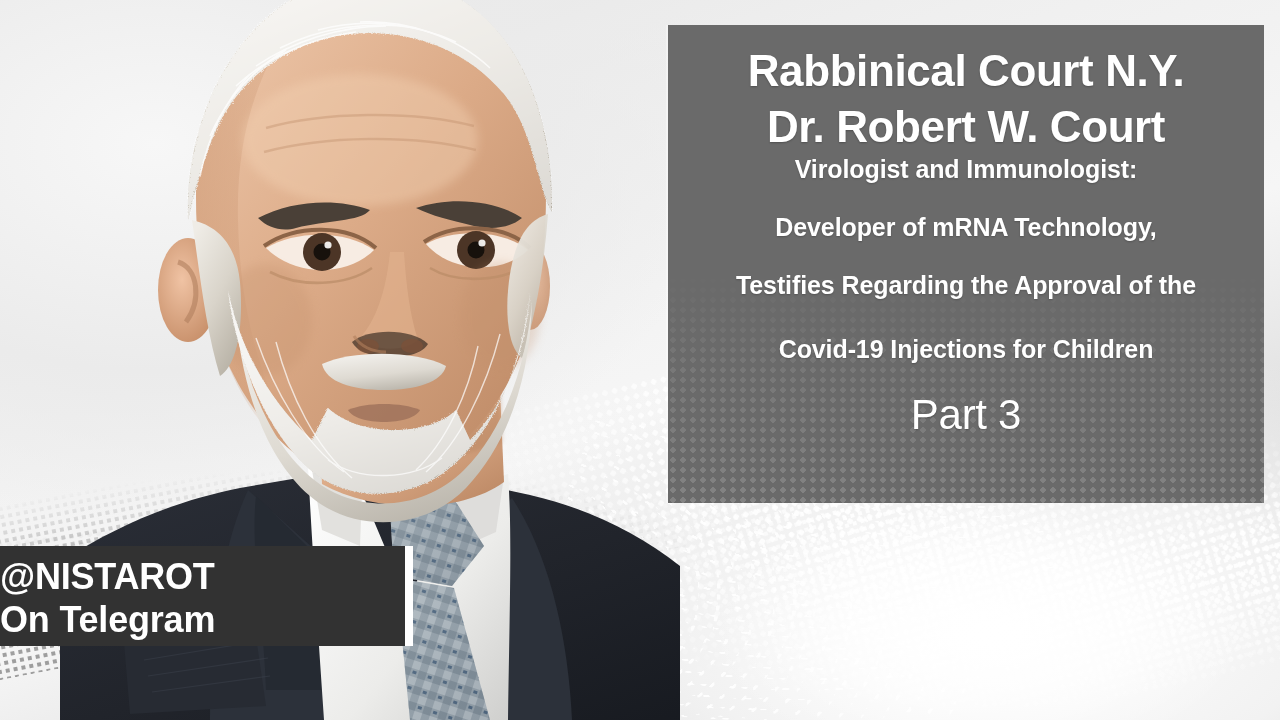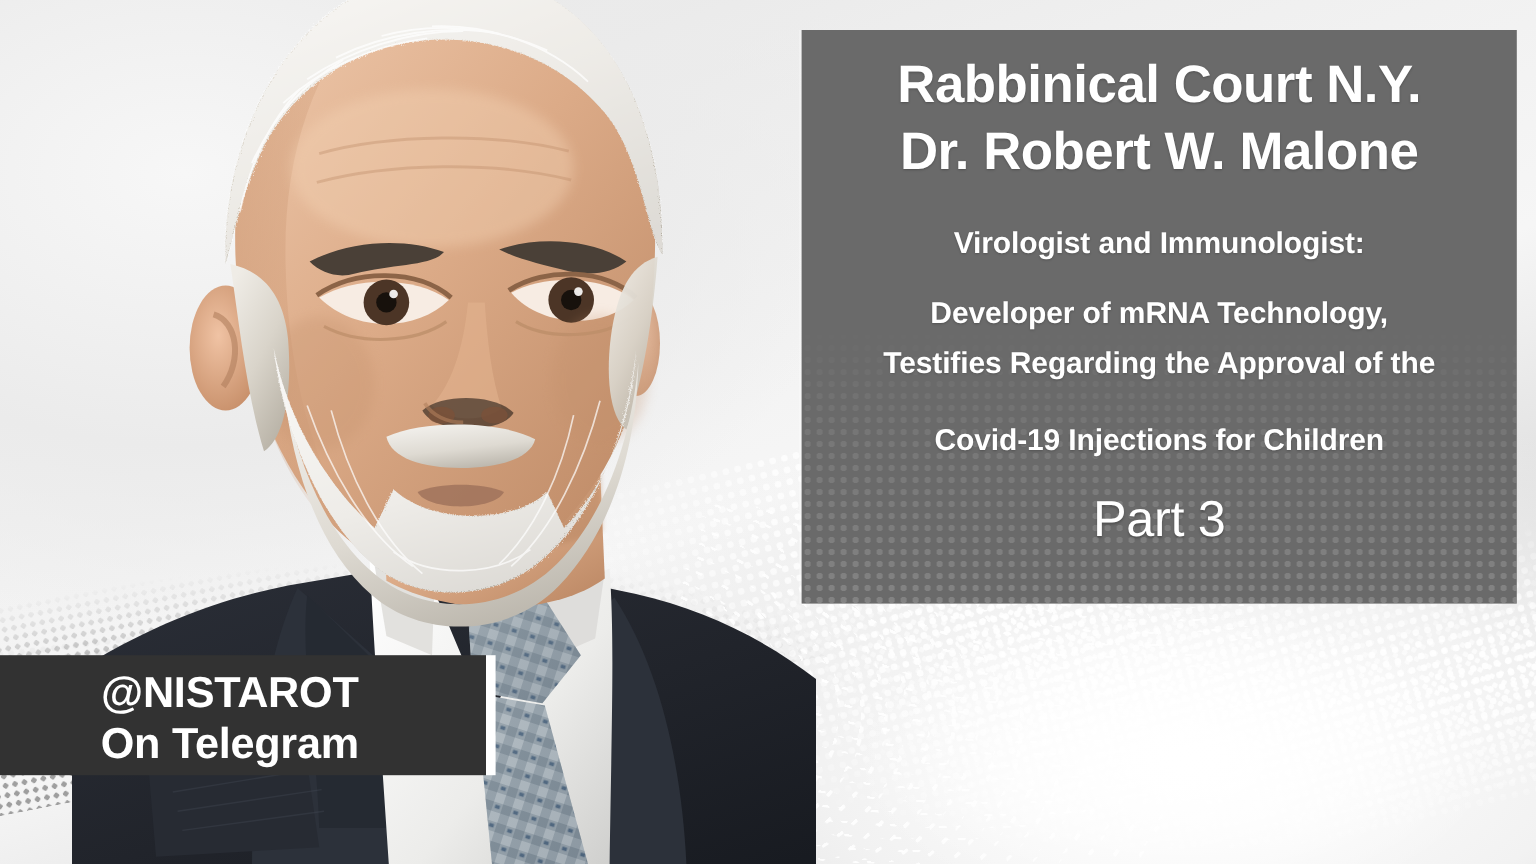--- a/index.html
+++ b/index.html
@@ -156,43 +156,43 @@
   }
   .headline.l1 { margin-top: 0; }
   .subline {
     font-size: 25px;
     font-weight: 700;
     line-height: 1.12;
     letter-spacing: -0.1px;
     text-shadow: 0 1px 2px rgba(0,0,0,.22);
     white-space: nowrap;
   }
-  .subline.s1 { margin-top: 34px; }
+  .subline.s1 { }
   .subline.s2 { margin-top: 30px; text-align: center; }
-  .subline.s3 { margin-top: 14px; }
+  .subline.s3 { margin-top: 30px; }
   .subline.s4 { margin-top: 36px; }
   .partline {
     font-size: 42px;
     font-weight: 400;
     letter-spacing: -0.3px;
     margin-top: 28px;
     text-shadow: 0 1px 2px rgba(0,0,0,.25);
   }
 
   
   #telegram-badge {
     position: absolute;
     left: 0;
     top: 546px;
     width: 405px;
     height: 100px;
     background: #323232;
     box-sizing: border-box;
     padding: 9px 22px 0 0;
-    text-align: center;
+    text-align: left;
     color: #ffffff;
   }
   #telegram-badge .bl {
     font-size: 36px;
     font-weight: 700;
     line-height: 1.2;
     letter-spacing: -0.2px;
   }
   #badge-accent {
     position: absolute;
@@ -391,21 +391,21 @@
         <path d="M418 356 C408 404 386 452 356 480"></path>
         <path d="M268 470 C300 492 352 490 382 468"></path>
       </g>
     </g>
   </svg>
 
   <div id="info-panel">
     <div id="panel-texture"></div>
     <div id="panel-inner">
       <div class="headline l1">Rabbinical Court N.Y.</div>
-      <div class="headline l2">Dr. Robert W. Malone</div>
+      <div class="headline l2">Dr. Robert W. Court</div>
       <div class="subline s1">Virologist and Immunologist:</div>
       <div class="subline s2">Developer of mRNA Technology,</div>
       <div class="subline s3">Testifies Regarding the Approval of the</div>
       <div class="subline s4">Covid-19 Injections for Children</div>
       <div class="partline">Part 3</div>
     </div>
   </div>
 
   <div id="telegram-badge">
     <div class="bl">@NISTAROT</div>

